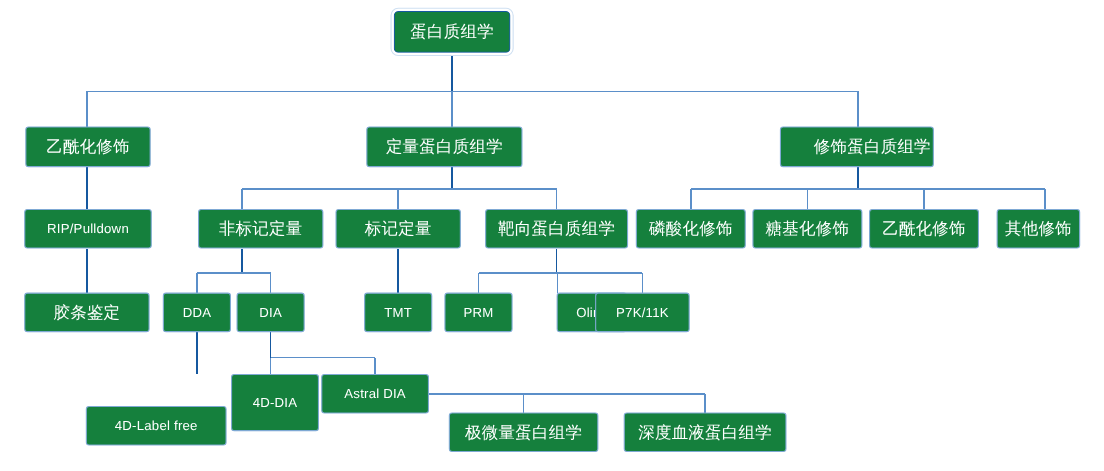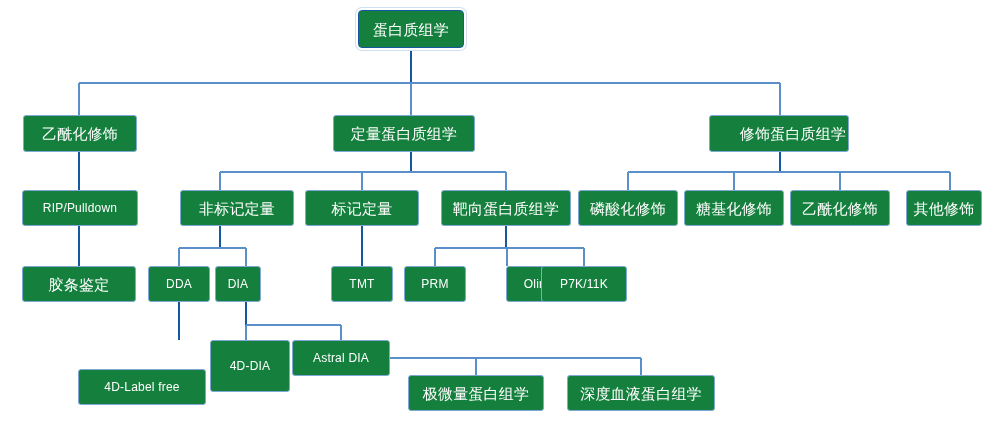--- a/index.html
+++ b/index.html
@@ -102,21 +102,21 @@
       <div class="node latin" style="left: 22px; top: 190px; width: 116px; height: 36px;">RIP/Pulldown</div>
       <div class="node" style="left: 180px; top: 190px; width: 114px; height: 36px;">非标记定量</div>
       <div class="node" style="left: 305px; top: 190px; width: 114px; height: 36px;">标记定量</div>
       <div class="node" style="left: 441px; top: 190px; width: 130px; height: 36px;">靶向蛋白质组学</div>
       <div class="node" style="left: 578px; top: 190px; width: 100px; height: 36px;">磷酸化修饰</div>
       <div class="node" style="left: 684px; top: 190px; width: 100px; height: 36px;">糖基化修饰</div>
       <div class="node" style="left: 790px; top: 190px; width: 100px; height: 36px;">乙酰化修饰</div>
       <div class="node" style="left: 906px; top: 190px; width: 76px; height: 36px;">其他修饰</div>
       <div class="node" style="left: 22px; top: 266px; width: 114px; height: 36px;">胶条鉴定</div>
       <div class="node latin" style="left: 148px; top: 266px; width: 62px; height: 36px;">DDA</div>
-      <div class="node latin" style="left: 215px; top: 266px; width: 46px; height: 36px;">DIA</div>
+      <div class="node latin" style="left: 215px; top: 266px; width: 62px; height: 36px;">DIA</div>
       <div class="node latin" style="left: 331px; top: 266px; width: 62px; height: 36px;">TMT</div>
       <div class="node latin" style="left: 404px; top: 266px; width: 62px; height: 36px;">PRM</div>
       <div class="node latin" style="left: 475px; top: 266px; width: 64px; height: 36px; margin-left: 31px;">Olink</div>
       <div class="node latin" style="left: 541px; top: 266px; width: 86px; height: 36px;">P7K/11K</div>
       <div class="node latin" style="left: 78px; top: 340px; width: 128px; height: 36px; margin-top: 29px;">4D-Label free</div>
       <div class="node latin" style="left: 210px; top: 340px; width: 80px; height: 52px;">4D-DIA</div>
       <div class="node latin" style="left: 292px; top: 340px; width: 98px; height: 36px;">Astral DIA</div>
       <div class="node" style="left: 408px; top: 375px; width: 136px; height: 36px;">极微量蛋白组学</div>
       <div class="node" style="left: 567px; top: 375px; width: 148px; height: 36px;">深度血液蛋白组学</div>
     </div>

